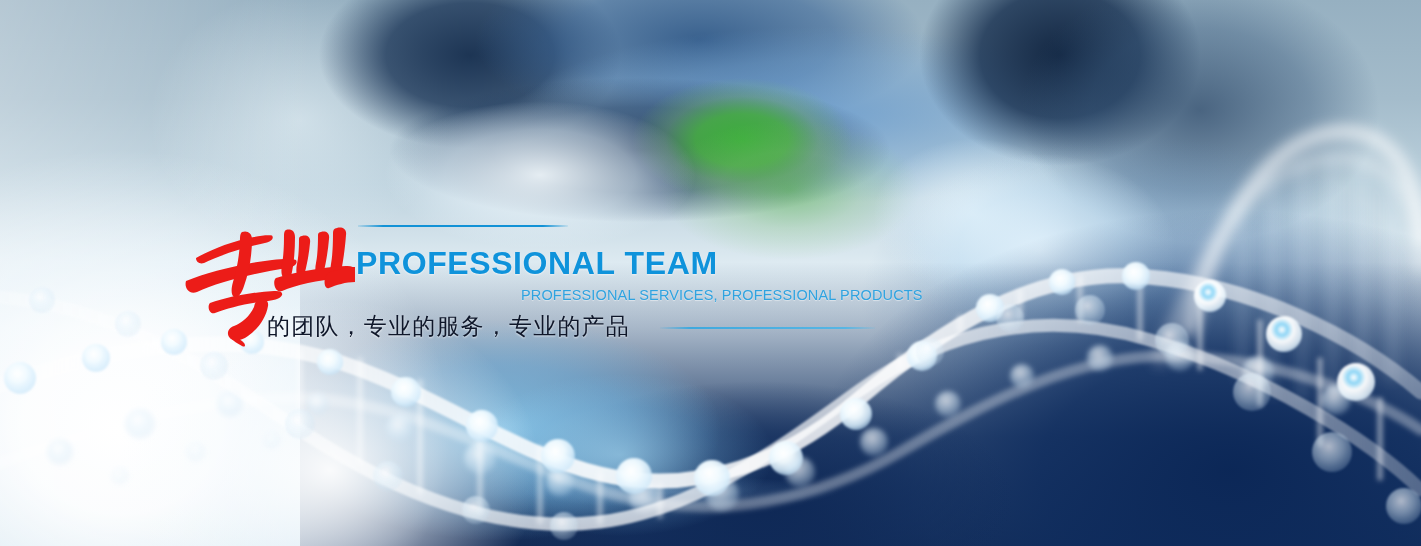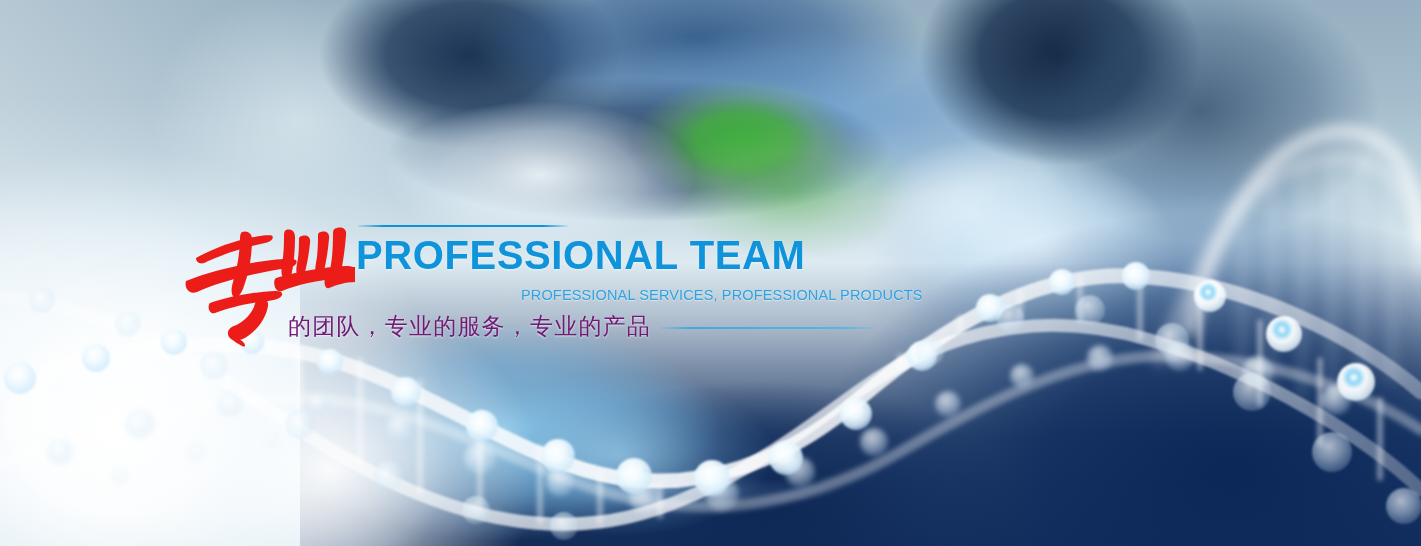--- a/index.html
+++ b/index.html
@@ -121,41 +121,41 @@
     width:210px; height:2px;
     background:linear-gradient(to right, rgba(20,150,215,.15) 0%, #1292d6 12%, #1292d6 88%, rgba(20,150,215,.10) 100%);
   }
   #rule-bottom{
     position:absolute; left:480px; top:122px;
     width:215px; height:2px;
     background:linear-gradient(to right, rgba(60,170,225,.08) 0%, #3fa9de 14%, #57b6e4 86%, rgba(90,185,230,.10) 100%);
   }
 
   #headline-en{
-    position:absolute; left:176px; top:28px;
-    font-size:40px; font-weight:bold;
+    position:absolute; left:176px; top:40px;
+    font-size:32px; font-weight:bold;
     letter-spacing:.6px;
     color:#0f93db;
     white-space:nowrap;
     text-shadow:0 1px 2px rgba(255,255,255,.55);
   }
   #subhead-en{
     position:absolute; left:294px; top:82px;
     font-size:14.5px; font-weight:normal;
     letter-spacing:.15px;
     color:#2fa3e0;
     white-space:nowrap;
     text-shadow:0 1px 1px rgba(255,255,255,.5);
     margin-left:47px;
   }
   #tagline-zh{
-    position:absolute; left:108px; top:106px;
+    position:absolute; left:87px; top:106px;
     font-size:23px; font-weight:500;
     letter-spacing:1.2px;
-    color:#701a75;
+    color:#0f172a;
     white-space:nowrap;
     font-family:"DejaVu Sans","Liberation Sans",sans-serif;
     text-shadow:0 1px 2px rgba(255,255,255,.65);
   }
 
   
   #calligraphy{
     position:absolute; left:0px; top:5px;
     width:175px; height:140px;
   }

